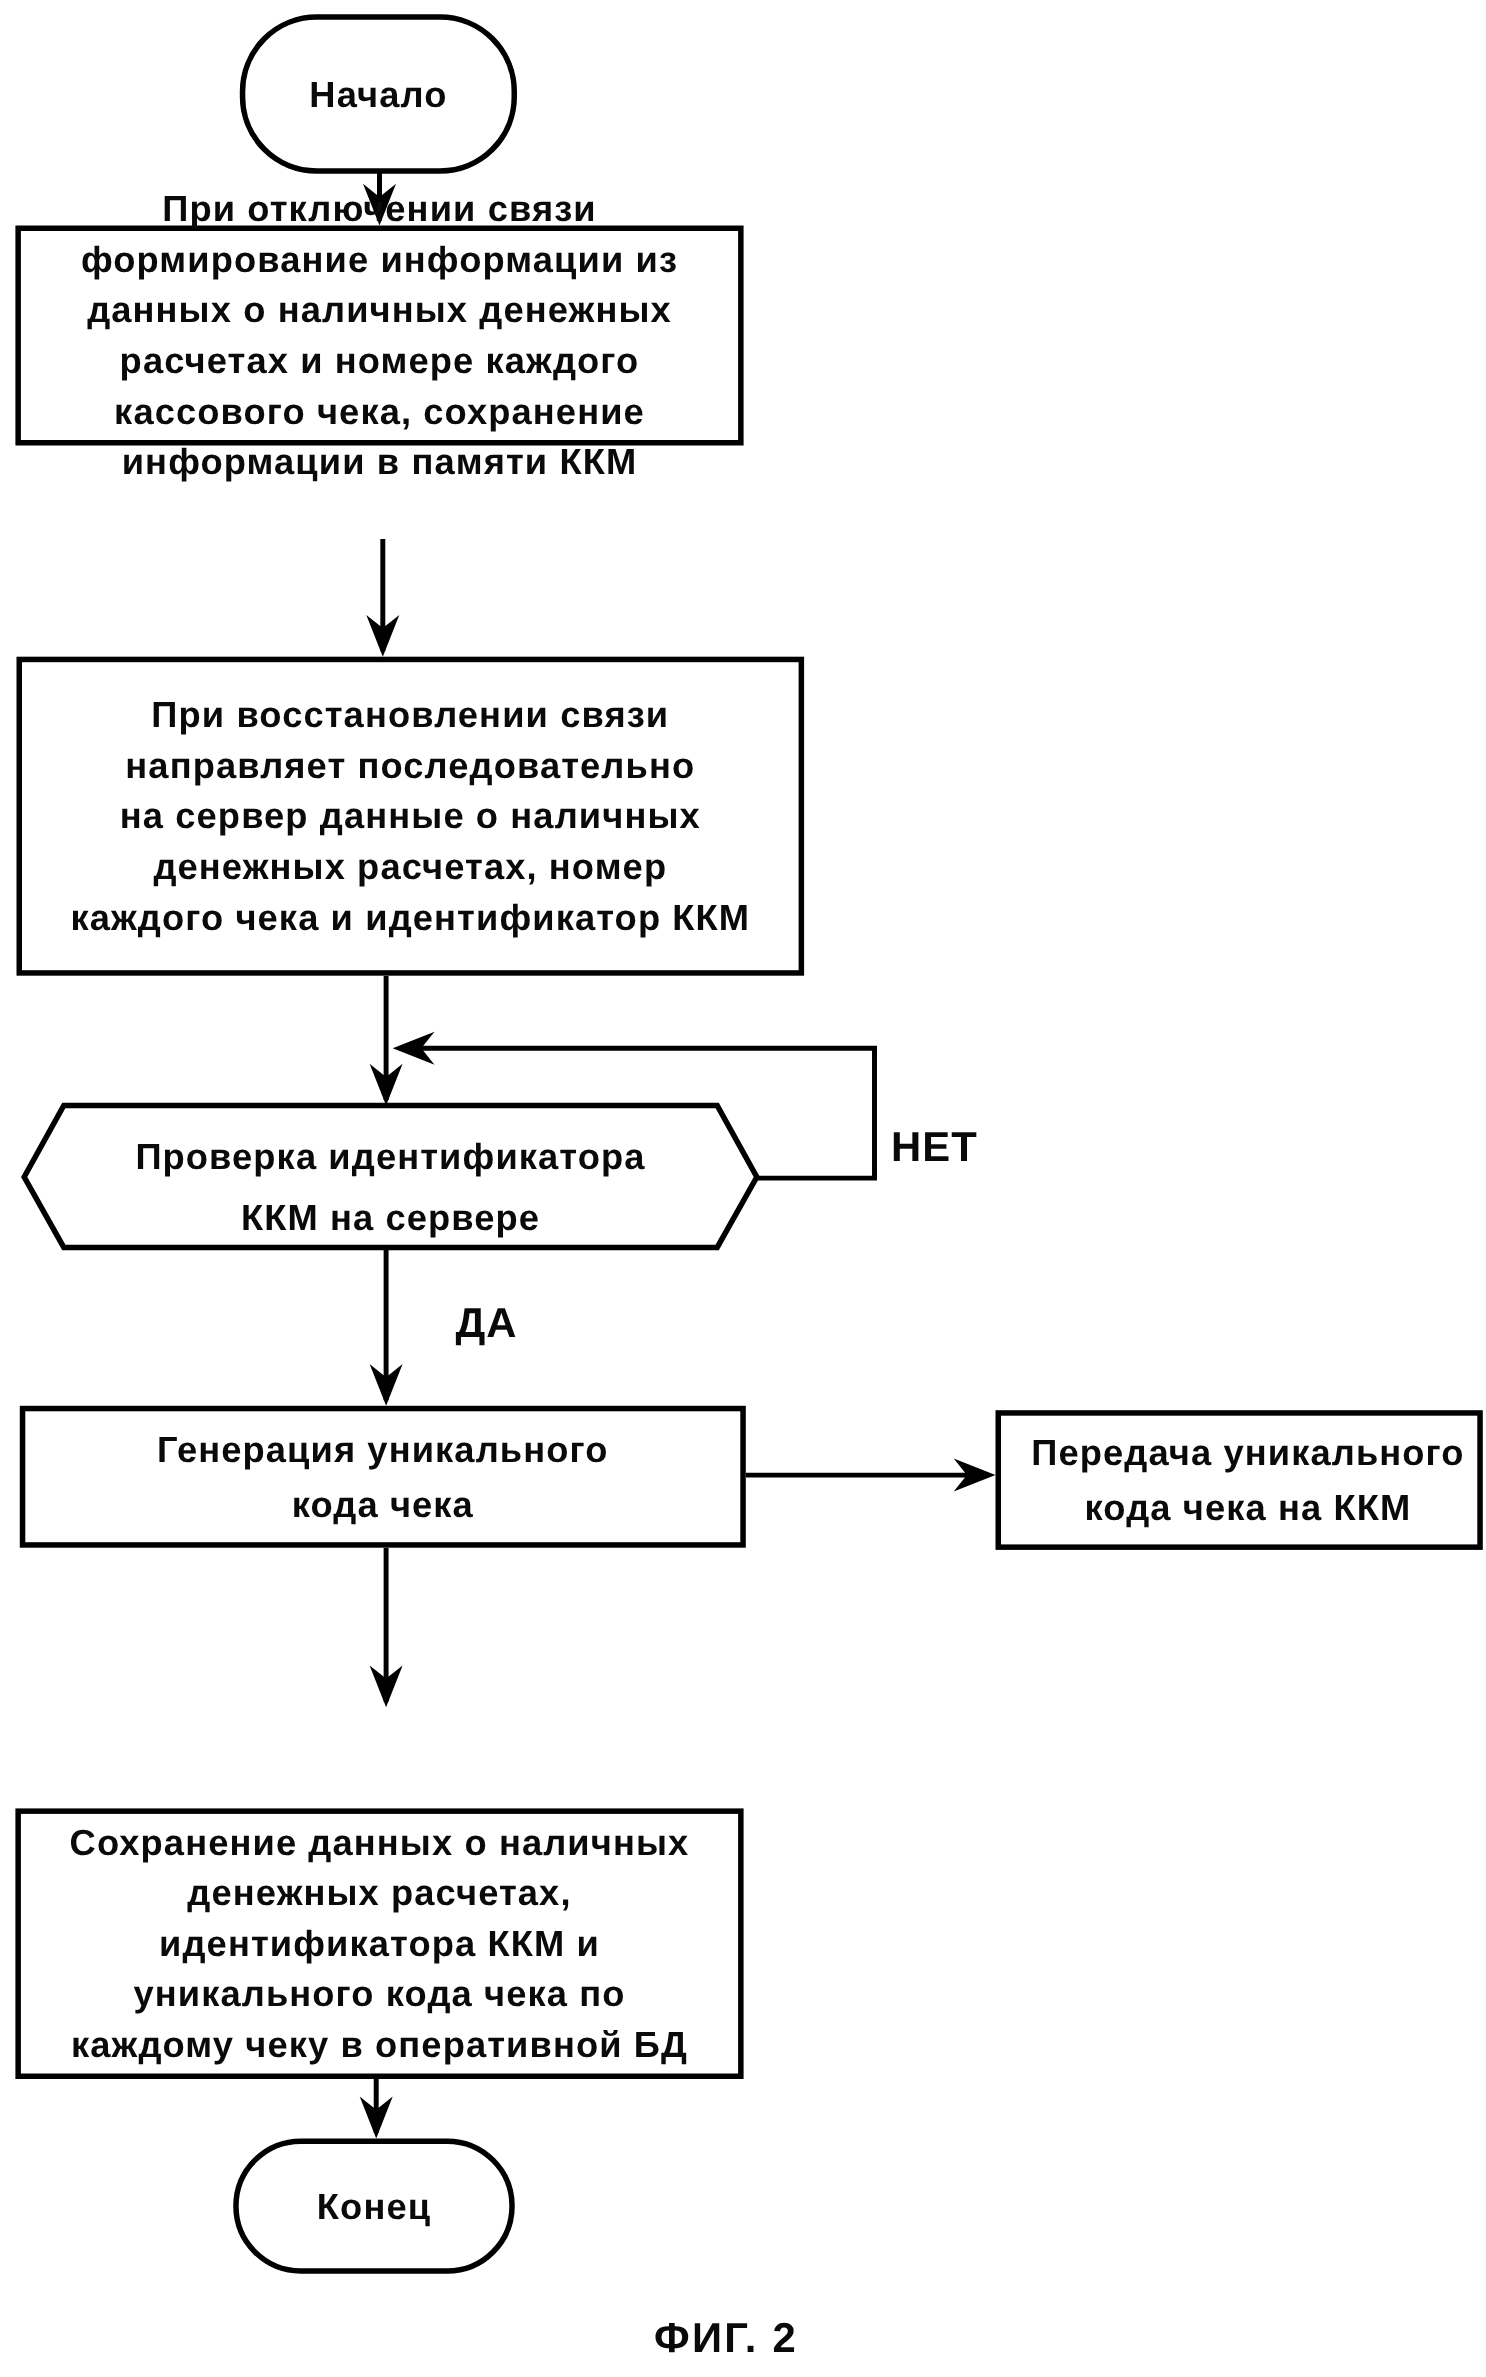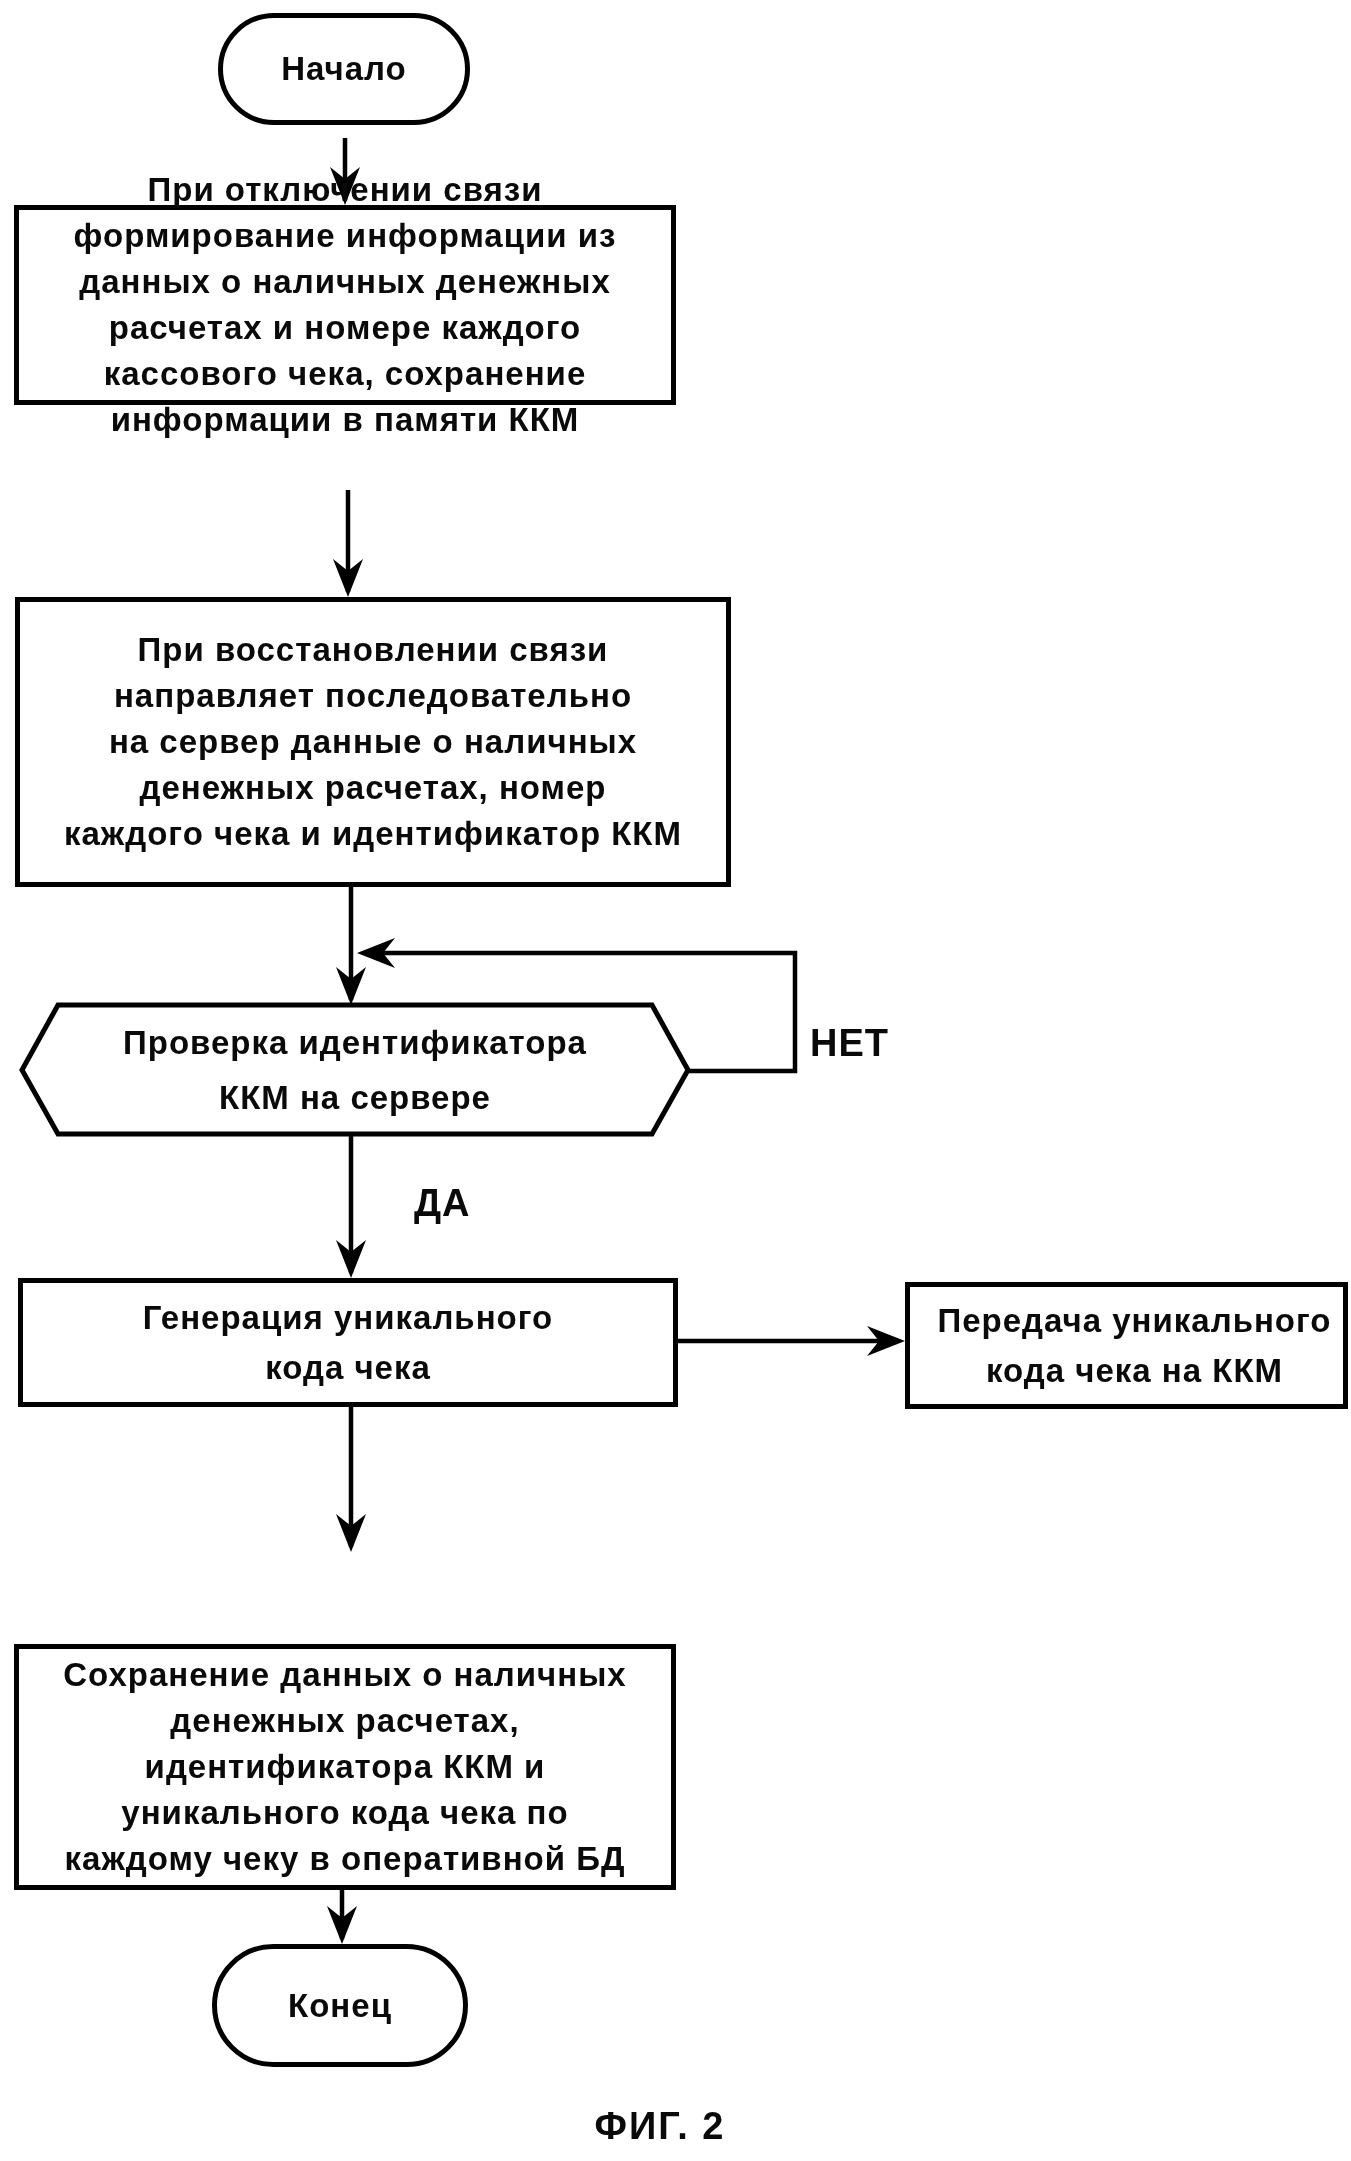--- a/index.html
+++ b/index.html
@@ -97,42 +97,42 @@
       <path d="M351,1005 l-15,-38 l15,12 l15,-12 z"></path>
       <path d="M357,953 l38,-15 l-12,15 l12,15 z"></path>
       <path d="M351,1278 l-15,-38 l15,12 l15,-12 z"></path>
       <path d="M905,1341 l-38,-15 l12,15 l-12,15 z"></path>
       <path d="M351,1552 l-15,-38 l15,12 l15,-12 z"></path>
       <path d="M342,1944 l-15,-38 l15,12 l15,-12 z"></path>
     </g>
     <polygon points="58,1005 652,1005 688,1070 652,1134 58,1134 22,1070" fill="#ffffff" stroke="#000000" stroke-width="5"></polygon>
   </svg>
 
-  <div class="node terminator" style="left:218px; top:13px; width:252px; height:112px;">
+  <div class="node terminator" style="left:218px; top:13px; width:252px; height:145px;">
     <span>Начало</span>
   </div>
 
   <div class="node proc" style="left:14px; top:205px; width:662px; height:200px;">
     <span>При отключении связи
 формирование информации из
 данных о наличных денежных
 расчетах и номере каждого
 кассового чека, сохранение
 информации в памяти ККМ</span>
   </div>
 
   <div class="node proc" style="left:15px; top:597px; width:716px; height:290px;">
     <span>При восстановлении связи
 направляет последовательно
 на сервер данные о наличных
 денежных расчетах, номер
 каждого чека и идентификатор ККМ</span>
   </div>
 
-  <div class="hex-text" style="left:40px; top:1005px; width:630px; height:129px;">
+  <div class="hex-text" style="left:40px; top:1005px; width:630px; height:129px;align-items:flex-end;">
     <span>Проверка идентификатора
 ККМ на сервере</span>
   </div>
 
   <div class="edge-label" style="left:810px; top:1010px;margin-top:12px;">НЕТ</div>
 
   <div class="edge-label" style="left:414px; top:1182px;">ДА</div>
 
   <div class="node proc" style="left:18px; top:1278px; width:660px; height:129px; line-height:50px;">
     <span>Генерация уникального

